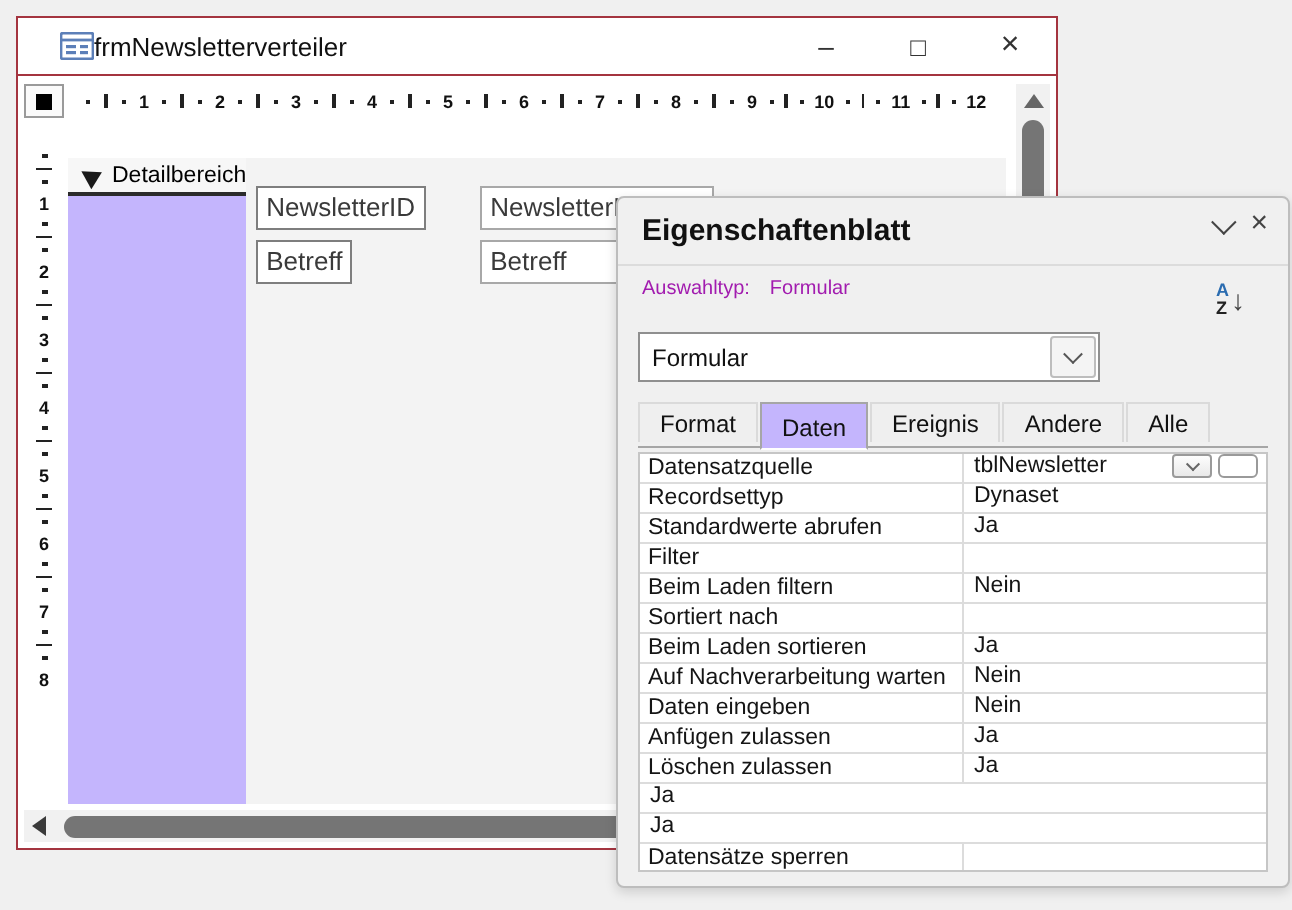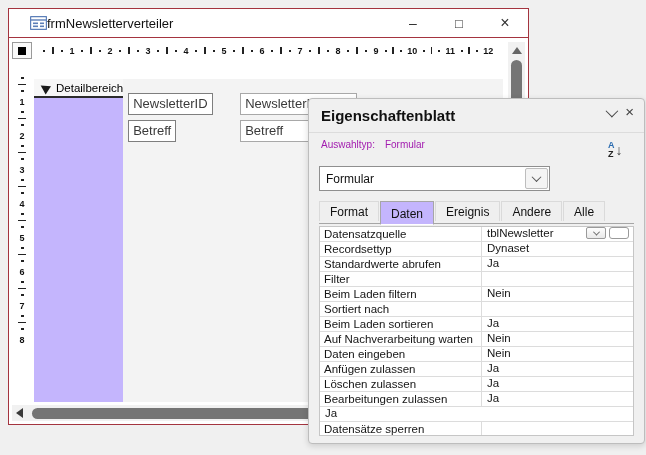--- a/index.html
+++ b/index.html
@@ -493,21 +493,20 @@
           </span>
         </div>
         <div class="prop-row">
           <span class="p-label">Löschen zulassen</span>
           <span class="p-value">
             <span class="val-text">Ja</span>
 
           </span>
         </div>
         <div class="prop-row">
-          <span class="p-label">Bearbeitungen zulassen</span>
           <span class="p-value">
             <span class="val-text">Ja</span>
 
           </span>
         </div>
         <div class="prop-row">
           <span class="p-value">
             <span class="val-text">Ja</span>
 
           </span>

